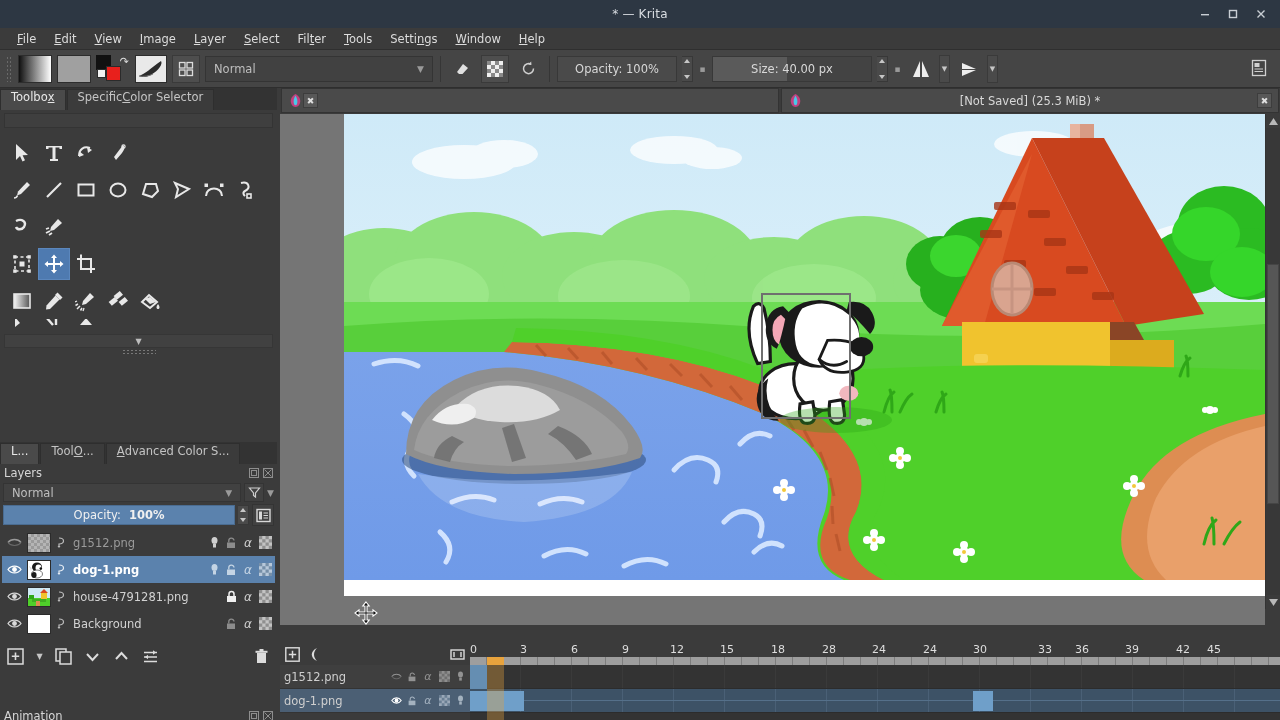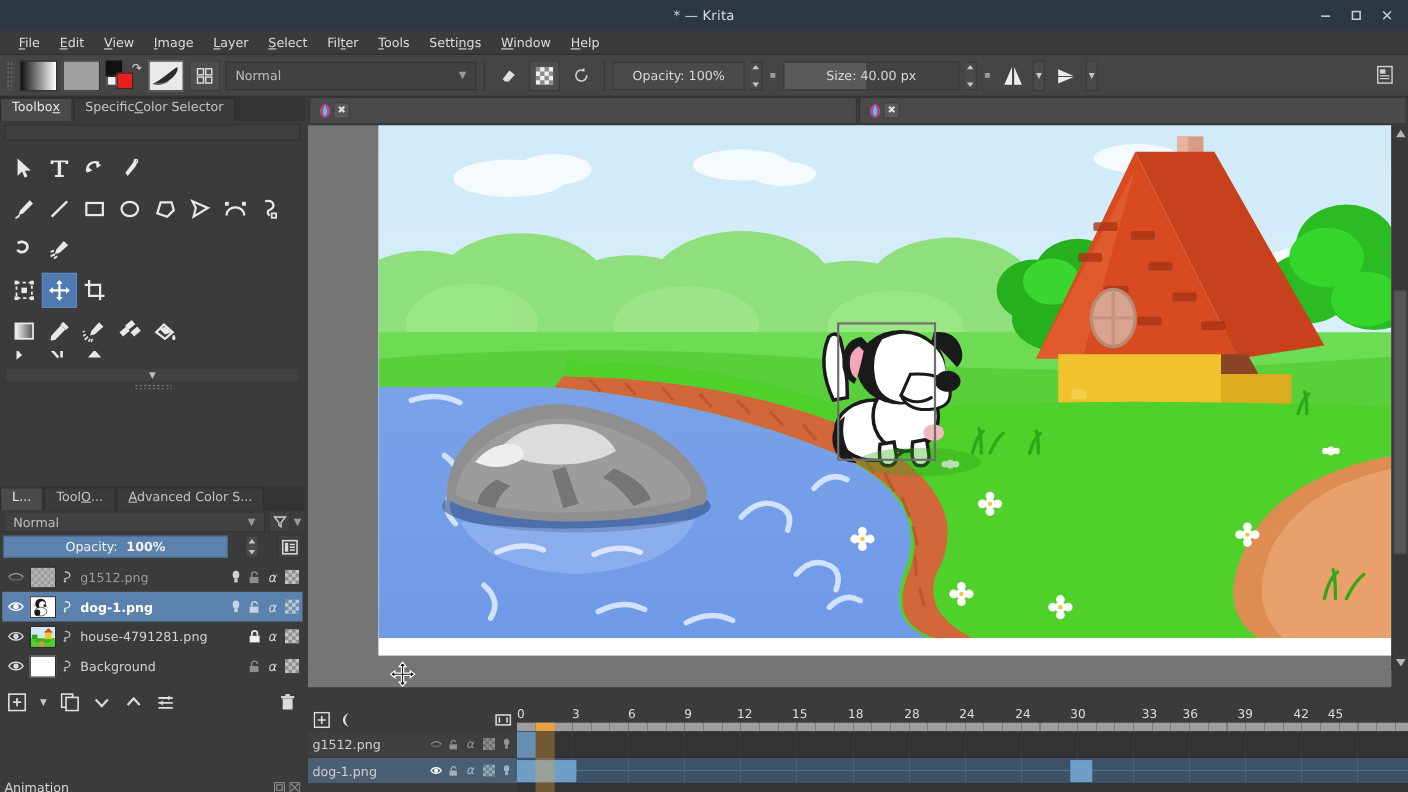--- a/index.html
+++ b/index.html
@@ -99,21 +99,21 @@
 
   
   #layerdock{position:absolute;left:0;top:354px;width:277px;}
   #layers-head{height:18px;display:flex;align-items:center;padding:0 4px;justify-content:space-between;}
   #layers-head .t{font-size:11.5px;color:#d6d6d6;}
   .dockbtns{display:flex;gap:3px;color:#8e8e8e;}
   .dockbtn{width:11px;height:11px;display:flex;align-items:center;justify-content:center;}
   .blendrow{display:flex;align-items:center;gap:3px;padding:0 3px;height:21px;}
   #layer-blend{flex:1;height:19px;}
   .funnelbtn{width:20px;height:19px;background:#414141;border:1px solid #343434;display:flex;align-items:center;justify-content:center;}
-  .opacityrow{display:flex;align-items:center;gap:17px;padding:2px 3px;height:24px;}
+  .opacityrow{display:flex;align-items:center;gap:3px;padding:2px 3px;height:24px;}
   #layer-opacity{flex:1;height:20px;background:#5b82ad;border:1px solid #4a6c91;
       display:flex;align-items:center;justify-content:center;color:#f0f0f0;font-size:11.5px;font-weight:bold;}
   #layer-opacity .lbl{font-weight:normal;}
   .propsbtn{width:22px;height:22px;background:#414141;border:1px solid #343434;display:flex;align-items:center;justify-content:center;}
 
   #layerlist{margin:2px 2px 0 2px;background:#3b3b3b;}
   .layerrow{display:flex;align-items:center;height:27px;padding:0 3px;gap:4px;position:relative;}
   .layerrow.sel{background:#5b82ad;}
   .eye{width:18px;height:18px;display:flex;align-items:center;justify-content:center;}
   .thumb{width:24px;height:20px;border:1px solid #2b2b2b;flex:none;}
@@ -506,20 +506,37 @@
     <div id="tool-collapse">▼</div>
     <div class="grip-h"></div>
 
     <div id="layerdock">
       <div class="tabrow">
         <div class="tab active">L...</div>
         <div class="tab">Tool <u>O</u>...</div>
         <div class="tab"><u>A</u>dvanced Color S...</div>
       </div>
 
+      <div id="layers-head">
+        <div class="t">Layers</div>
+        <div class="dockbtns">
+          <div class="dockbtn">
+            <svg width="10" height="10" viewBox="0 0 10 10">
+                <rect x="0.5" y="0.5" width="9" height="9" fill="none" stroke="#8e8e8e" stroke-width="1"></rect>
+                <rect x="2.5" y="2.5" width="5" height="5" fill="none" stroke="#8e8e8e" stroke-width="1"></rect>
+              </svg>
+          </div>
+          <div class="dockbtn">
+            <svg width="10" height="10" viewBox="0 0 10 10">
+                <rect x="0.5" y="0.5" width="9" height="9" fill="none" stroke="#8e8e8e" stroke-width="1"></rect>
+                <path d="M1.5 1.5 L8.5 8.5 M8.5 1.5 L1.5 8.5" stroke="#8e8e8e" stroke-width="1"></path>
+              </svg>
+          </div>
+        </div>
+      </div>
 
       <div class="blendrow">
         <div class="combo" id="layer-blend">
           <span class="cv">Normal</span>
           <span class="carat">▼</span>
         </div>
         <div class="funnelbtn">
           <svg width="13" height="13" viewBox="0 0 13 13">
               <path d="M1.5 2 H11.5 L7.5 7 V11 L5.5 9.5 V7 Z" fill="none" stroke="#cfcfcf" stroke-width="1.2"></path>
             </svg>
@@ -811,20 +828,21 @@
         </span>
         <span class="vclose">✖</span>
       </div>
       <div class="vtab">
         <span class="kicon">
           <svg width="15" height="15" viewBox="0 0 15 15">
               <path d="M7.5 1 C11 3 13 6 12 10 C11 13 9 14 7.5 14 C6 14 4 13 3 10 C2 6 4 3 7.5 1Z" fill="#c2407f"></path>
               <path d="M7.5 2.5 C9 5 10 8 9 11 C8.3 12.6 6.8 12.6 6 11 C5 8 6 5 7.5 2.5Z" fill="#49c8e8"></path>
             </svg>
         </span>
+        <span class="vt">[Not Saved]  (25.3 MiB) *</span>
         <span class="vclose">✖</span>
       </div>
     </div>
 
     <div id="canvaswrap">
       <div id="canvasgray"></div>
       <div id="artwhite"></div>
 
       <div id="artboard">
         <svg width="921" height="466" viewBox="0 0 921 466" style="display:block">

